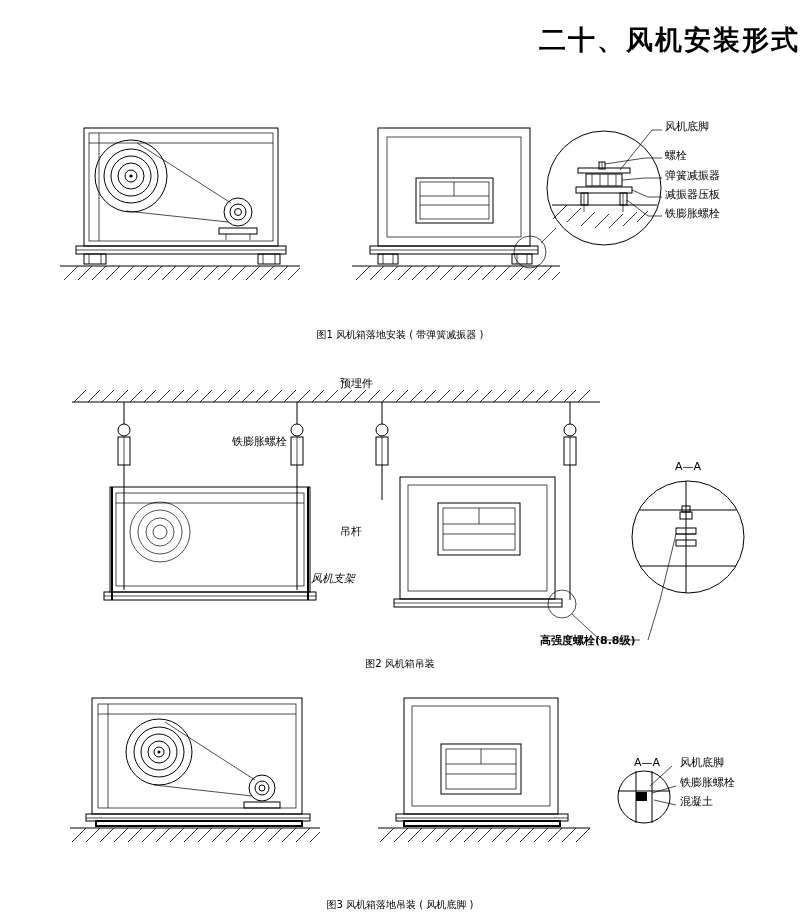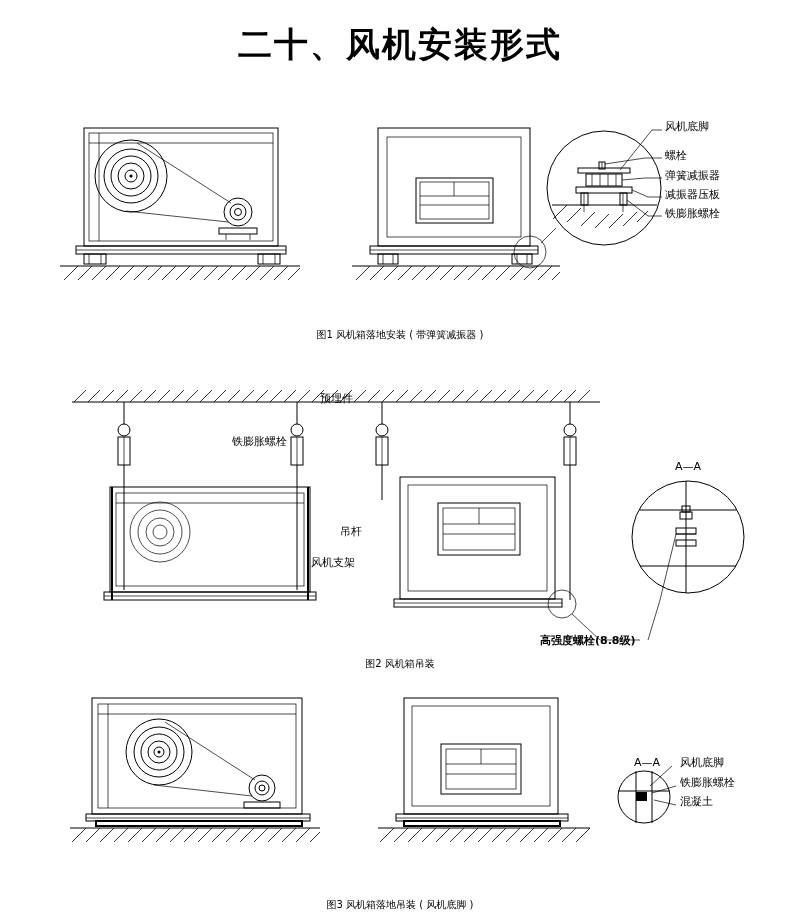--- a/index.html
+++ b/index.html
@@ -13,22 +13,22 @@
     position: relative;
     font-family: "Liberation Sans", sans-serif;
     color: #000000;
     overflow: hidden;
   }
   .page-title {
     position: absolute;
     top: 22px;
     left: 0;
     width: 800px;
-    text-align: center;
-    font-size: 34px;
+    text-align: right;
+    font-size: 27px;
     font-weight: bold;
     letter-spacing: 2px;
     font-family: "DejaVu Sans", sans-serif;
   }
   .fig-caption {
     position: absolute;
     width: 800px;
     left: 0;
     text-align: center;
     font-size: 10px;
@@ -435,24 +435,24 @@
     <line class="ln-thin" x1="654" y1="800" x2="676" y2="805"></line>
   </g>
 </svg>
 
 <div class="label" style="left:665px; top:121px;">风机底脚</div>
 <div class="label" style="left:665px; top:150px;">螺栓</div>
 <div class="label" style="left:665px; top:170px;">弹簧减振器</div>
 <div class="label" style="left:665px; top:189px;">减振器压板</div>
 <div class="label" style="left:665px; top:208px;">铁膨胀螺栓</div>
 
-<div class="label" style="left:320px; top:378px;margin-top:15px;">预埋件</div>
+<div class="label" style="left:340px; top:378px;">预埋件</div>
 <div class="label" style="left:232px; top:436px;">铁膨胀螺栓</div>
 <div class="label" style="left:340px; top:526px;">吊杆</div>
-<div class="label" style="left:311px; top:557px;">风机支架</div>
+<div class="label" style="left:311px; top:573px;font-style:italic;">风机支架</div>
 <div class="label" style="left:540px; top:635px;font-weight:bold;">高强度螺栓(8.8级)</div>
 <div class="label" style="left:675px; top:461px;">A—A</div>
 
 <div class="label" style="left:634px; top:757px;">A—A</div>
 <div class="label" style="left:680px; top:757px;">风机底脚</div>
 <div class="label" style="left:680px; top:777px;">铁膨胀螺栓</div>
 <div class="label" style="left:680px; top:796px;">混凝土</div>
 
 <div class="fig-caption" id="cap1">图1 风机箱落地安装 ( 带弹簧减振器 )</div>
 <div class="fig-caption" id="cap2">图2 风机箱吊装</div>

